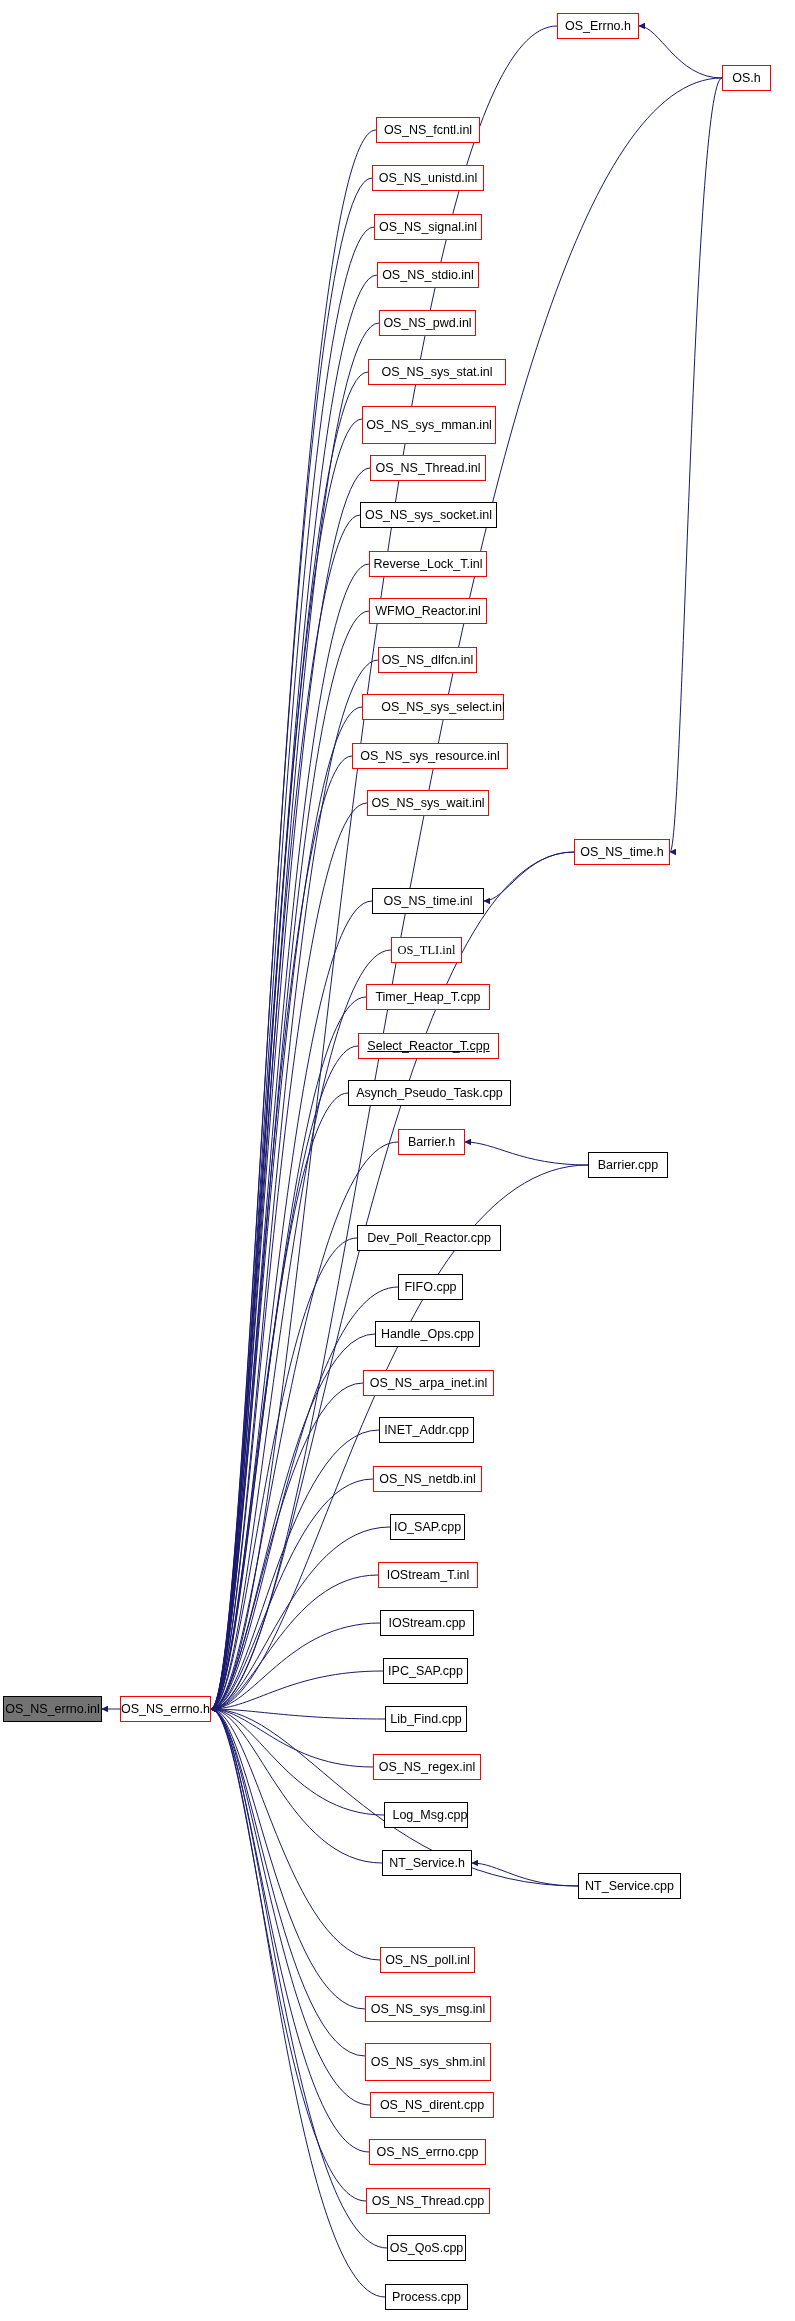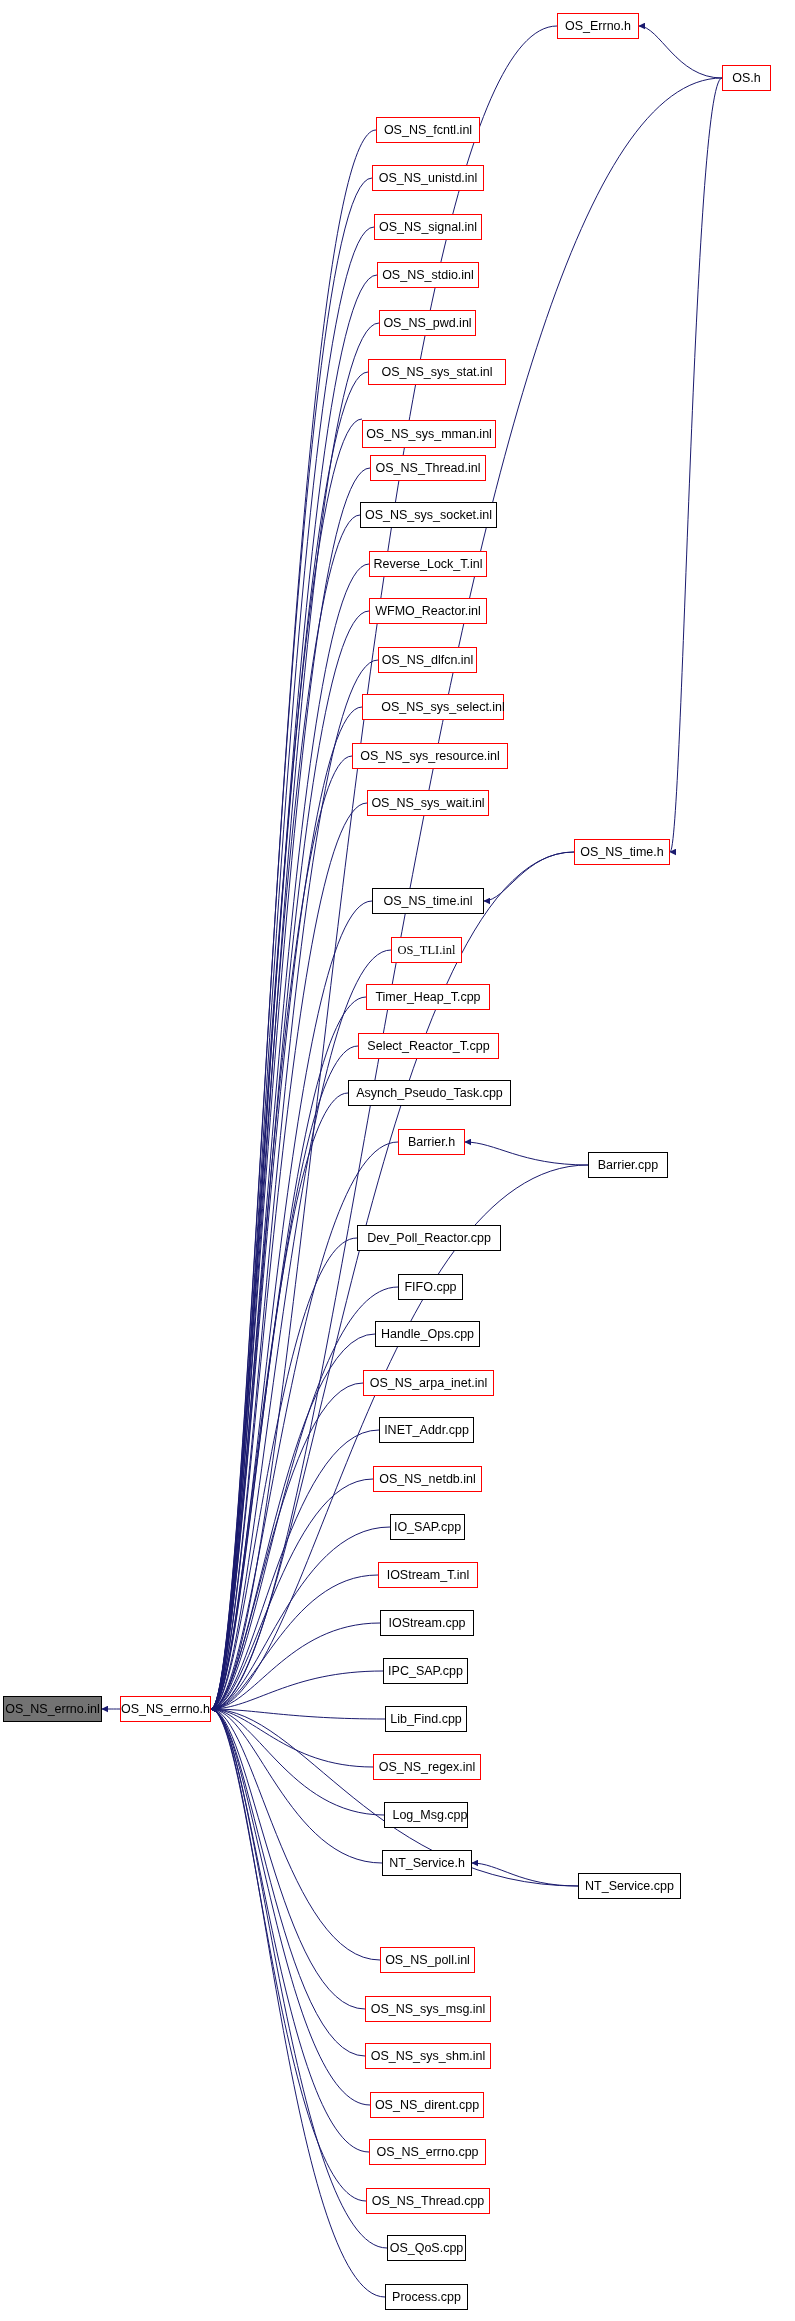--- a/index.html
+++ b/index.html
@@ -144,21 +144,21 @@
       </div>
       <div class="node" style="left: 377px; top: 262px; width: 102px; height: 26px;">
         <span class="lbl">OS_NS_stdio.inl</span>
       </div>
       <div class="node" style="left: 379px; top: 310px; width: 97px; height: 26px;">
         <span class="lbl">OS_NS_pwd.inl</span>
       </div>
       <div class="node" style="left: 368px; top: 359px; width: 138px; height: 26px;">
         <span class="lbl">OS_NS_sys_stat.inl</span>
       </div>
-      <div class="node" style="left: 362px; top: 420px; width: 134px; height: 28px;">
+      <div class="node" style="left: 362px; top: 406px; width: 134px; height: 38px;">
         <span class="lbl">OS_NS_sys_mman.inl</span>
       </div>
       <div class="node" style="left: 370px; top: 455px; width: 116px; height: 26px;">
         <span class="lbl">OS_NS_Thread.inl</span>
       </div>
       <div class="node black" style="left: 360px; top: 502px; width: 137px; height: 26px;">
         <span class="lbl">OS_NS_sys_socket.inl</span>
       </div>
       <div class="node" style="left: 369px; top: 551px; width: 118px; height: 26px;">
         <span class="lbl">Reverse_Lock_T.inl</span>
@@ -183,21 +183,21 @@
       </div>
       <div class="node black" style="left: 372px; top: 888px; width: 112px; height: 26px;">
         <span class="lbl">OS_NS_time.inl</span>
       </div>
       <div class="node" style="left: 391px; top: 937px; width: 71px; height: 26px; font-family: Liberation Serif, serif;">
         <span class="lbl">OS_TLI.inl</span>
       </div>
       <div class="node" style="left: 366px; top: 984px; width: 124px; height: 26px;">
         <span class="lbl">Timer_Heap_T.cpp</span>
       </div>
-      <div class="node" style="left: 358px; top: 1033px; width: 141px; height: 26px;">
+      <div class="node" style="left: 358px; top: 1033px; width: 141px; height: 26px; text-decoration: underline;">
         <span class="lbl">Select_Reactor_T.cpp</span>
       </div>
       <div class="node black" style="left: 348px; top: 1080px; width: 163px; height: 26px;">
         <span class="lbl">Asynch_Pseudo_Task.cpp</span>
       </div>
       <div class="node" style="left: 398px; top: 1129px; width: 67px; height: 26px;">
         <span class="lbl">Barrier.h</span>
       </div>
       <div class="node black" style="left: 588px; top: 1152px; width: 80px; height: 26px;">
         <span class="lbl">Barrier.cpp</span>
@@ -246,24 +246,24 @@
       </div>
       <div class="node black" style="left: 578px; top: 1873px; width: 103px; height: 26px; text-align: right;">
         <span class="lbl">NT_Service.cpp</span>
       </div>
       <div class="node" style="left: 380px; top: 1947px; width: 95px; height: 26px;">
         <span class="lbl">OS_NS_poll.inl</span>
       </div>
       <div class="node" style="left: 365px; top: 1996px; width: 126px; height: 26px;">
         <span class="lbl">OS_NS_sys_msg.inl</span>
       </div>
-      <div class="node" style="left: 365px; top: 2043px; width: 126px; height: 26px; text-align: center;">
+      <div class="node" style="left: 365px; top: 2043px; width: 126px; height: 38px; text-align: center;">
         <span class="lbl">OS_NS_sys_shm.inl</span>
       </div>
-      <div class="node" style="left: 370px; top: 2092px; width: 114px; height: 26px;">
+      <div class="node" style="left: 370px; top: 2092px; width: 124px; height: 26px;">
         <span class="lbl">OS_NS_dirent.cpp</span>
       </div>
       <div class="node" style="left: 369px; top: 2139px; width: 117px; height: 26px;">
         <span class="lbl">OS_NS_errno.cpp</span>
       </div>
       <div class="node" style="left: 366px; top: 2188px; width: 124px; height: 26px;">
         <span class="lbl">OS_NS_Thread.cpp</span>
       </div>
       <div class="node black" style="left: 387px; top: 2235px; width: 79px; height: 26px;">
         <span class="lbl">OS_QoS.cpp</span>

